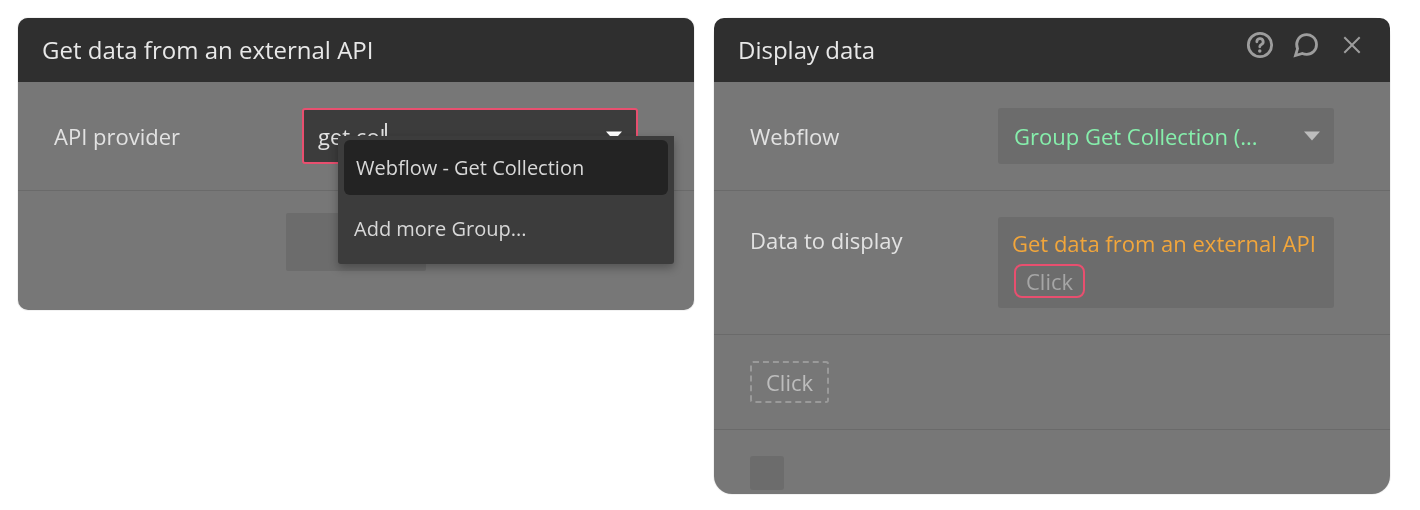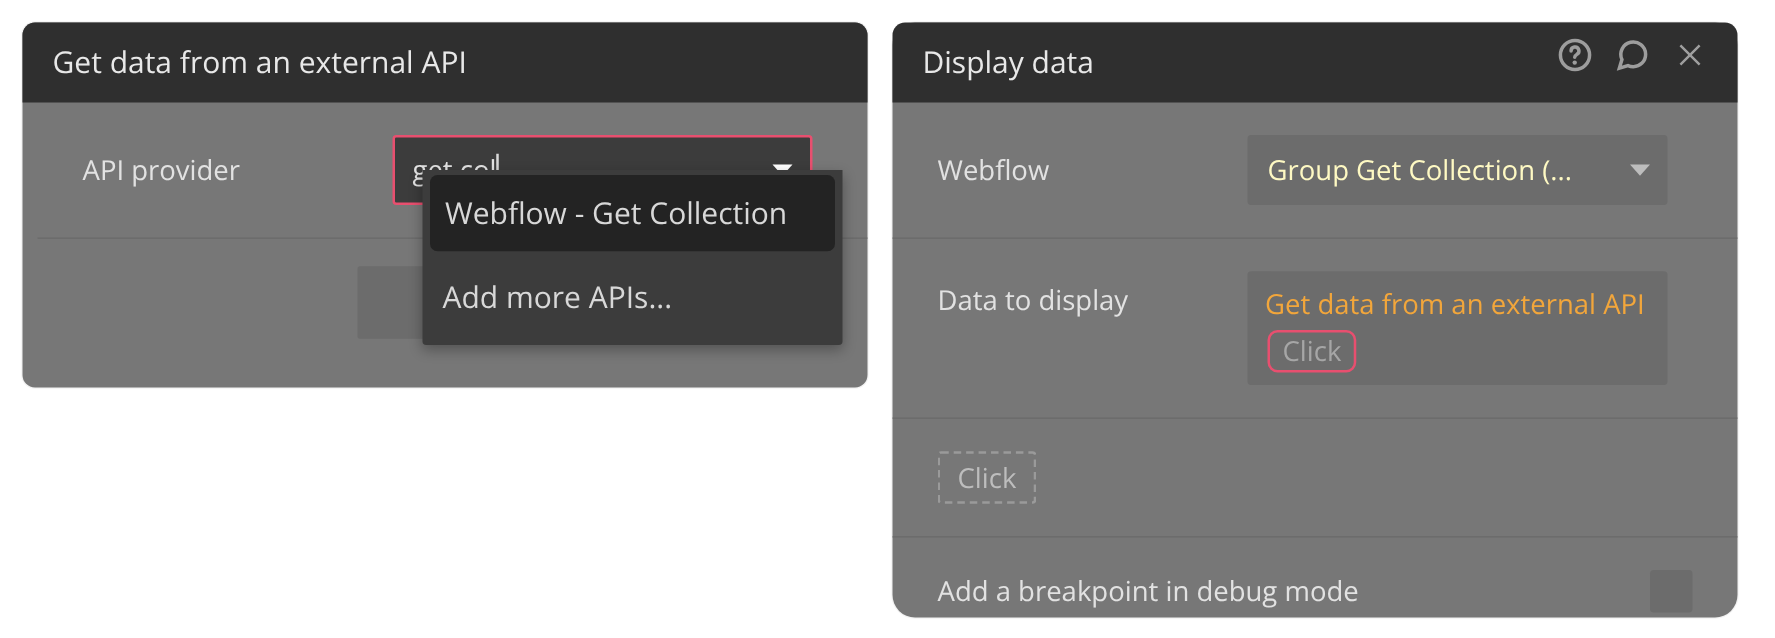--- a/index.html
+++ b/index.html
@@ -38,21 +38,21 @@
     border-bottom: 1px solid #6a6a6a;
     color: #e2e2e2;
     font-size: 22px;
   }
   .row:last-child { border-bottom: none; }
   .row .label { width: 248px; flex: 0 0 248px; }
   .row .control { flex: 1; }
 
   
   #left-panel { left: 18px; top: 18px; width: 676px; height: 292px; }
-  #left-panel .row-api { position: relative; margin-left: 12px; }
+  #left-panel .row-api { position: relative; }
 
   .combo {
     position: relative;
     width: 336px;
     height: 56px;
     background: #3c3c3c;
     border: 2px solid #e84f6f;
     border-radius: 3px;
     display: flex;
     align-items: center;
@@ -71,21 +71,21 @@
     width: 336px;
     background: #3c3c3c;
     border-radius: 0 0 3px 3px;
     z-index: 10;
     padding-bottom: 6px;
     box-shadow: 0 4px 10px rgba(0,0,0,0.3);
   }
   .dropdown .dd-item {
     padding: 16px 16px;
     color: #d8d8d8;
-    font-size: 24px;
+    font-size: 20px;
     cursor: pointer;
   }
   .dropdown .dd-item.hover { background: #232323; border-radius: 6px; margin: 4px 6px; padding: 14px 12px; }
 
   .cancel-area {
     display:flex; justify-content:center; padding: 22px 0 30px 0;
   }
   .cancel-btn {
     background: #6c6c6c;
     color: #e6e6e6;
@@ -102,21 +102,21 @@
 
   .select {
     position: relative;
     width: 336px;
     height: 56px;
     background: #6c6c6c;
     border-radius: 3px;
     display: flex;
     align-items: center;
     padding: 0 40px 0 16px;
-    color: #fef9c3;
+    color: #86efac;
     font-size: 22px;
     cursor: pointer;
     white-space: nowrap;
     overflow: hidden;
   }
   .select .caret {
     position: absolute; right: 14px; top: 50%; transform: translateY(-50%);
     width: 0; height: 0; border-left: 8px solid transparent; border-right: 8px solid transparent; border-top: 9px solid #bdbdbd;
   }
 
@@ -186,21 +186,21 @@
           </div>
         </div>
       </div>
       <div class="cancel-area">
         <button class="cancel-btn">C</button>
       </div>
     </div>
 
     <div class="dropdown">
       <div class="dd-item hover">Webflow - Get Collection</div>
-      <div class="dd-item">Add more APIs...</div>
+      <div class="dd-item">Add more Group...</div>
     </div>
   </div>
 
   <div id="right-panel" class="panel">
     <div class="panel-header">
       <span>Display data</span>
       <div class="icons">
         <span>
           <svg viewBox="0 0 24 24" fill="currentColor">
               <circle cx="12" cy="12" r="10" fill="none" stroke="currentColor" stroke-width="2.4"></circle>
@@ -242,19 +242,18 @@
         </div>
       </div>
 
       <div class="row row-onlywhen">
         <div class="control">
           <span class="click-ghost">Click</span>
         </div>
       </div>
 
       <div class="row row-breakpoint" style="border-bottom:none; padding:26px 36px 30px 36px;">
-        <div class="label">Add a breakpoint in debug mode</div>
         <div class="square"></div>
       </div>
     </div>
   </div>
 
 </div>
 
 </body></html>

